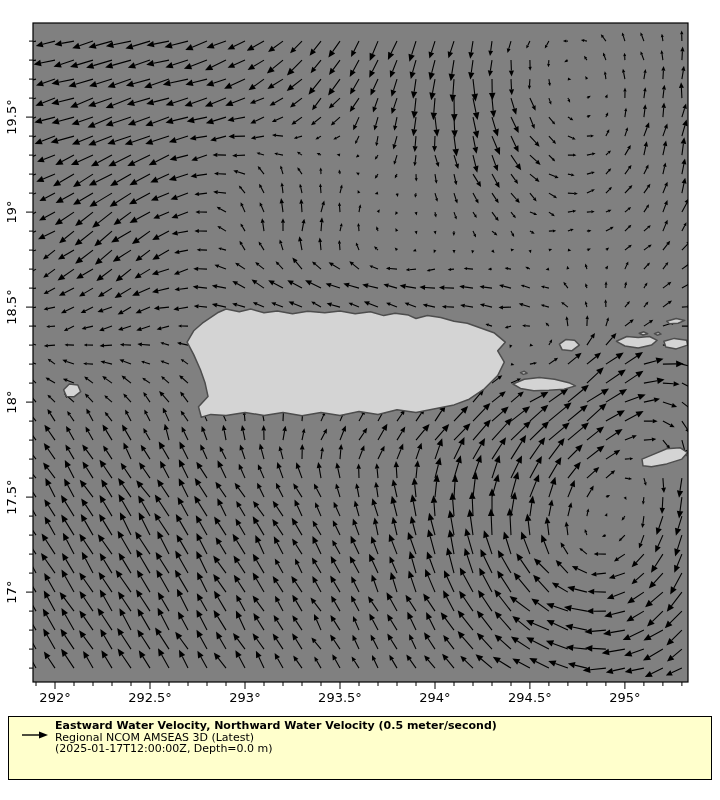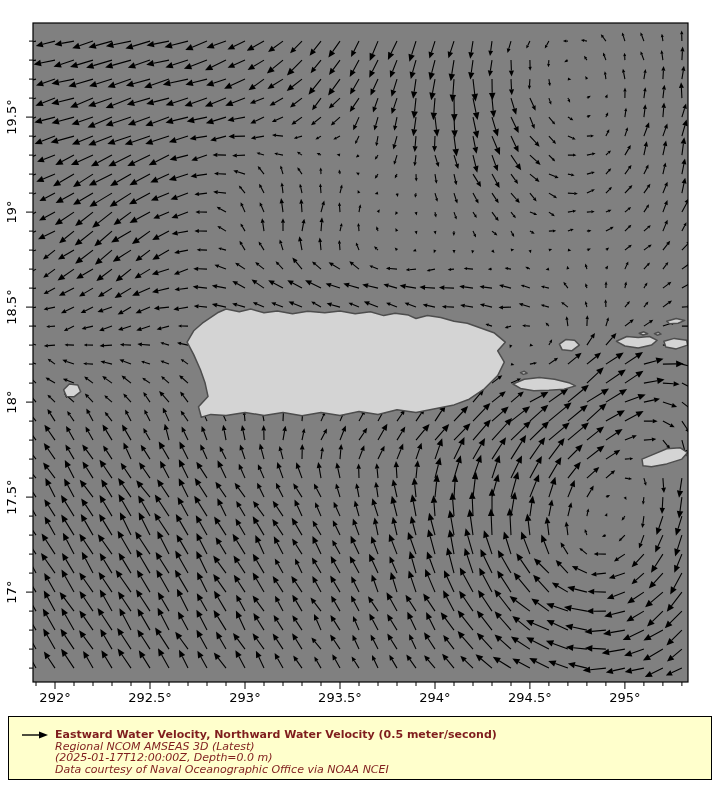--- a/index.html
+++ b/index.html
@@ -3,23 +3,23 @@
 <meta charset="utf-8">
 <style>
   html,body{margin:0;padding:0;background:#ffffff;}
   body{width:720px;height:800px;position:relative;overflow:hidden;
        font-family:"DejaVu Sans","Liberation Sans",sans-serif;}
   .figure{position:absolute;left:0;top:0;width:720px;height:800px;}
   svg text{font-family:"DejaVu Sans","Liberation Sans",sans-serif;}
   .legend{position:absolute;left:8px;top:716px;width:702px;height:62px;
           border:1px solid #000;box-sizing:content-box;display:flex;align-items:flex-start;}
   .key-arrow{margin:13px 0 0 13px;flex:0 0 auto;}
-  .legend-text{margin-left:7px;padding-top:12px;color:#7f1d1d;}
+  .legend-text{margin-left:7px;padding-top:3px;color:#000000;}
   .legend-title{font-size:11px;font-weight:bold;line-height:11.6px;white-space:nowrap;}
-  .legend-line{font-size:11px;line-height:11.6px;white-space:nowrap;font-style:italic;}
+  .legend-line{font-size:11px;line-height:11.6px;white-space:nowrap;}
 </style>
 </head>
 <body>
 
 <div class="figure">
   <svg width="720" height="800" viewBox="0 0 720 800">
       <rect x="0" y="0" width="720" height="800" fill="#ffffff"></rect>
       <defs>
         <clipPath id="plotclip">
           <rect x="33" y="23" width="655" height="659"></rect>
@@ -66,16 +66,15 @@
     </svg>
   <div class="legend" style="background: rgb(255, 255, 204); border-color: rgb(0, 0, 0);">
     <svg class="key-arrow" width="26" height="10" viewBox="0 0 26 10">
       <line x1="0" y1="5" x2="18" y2="5" stroke="#000" stroke-width="1.4"></line>
       <polygon points="17,1.6 26,5 17,8.4" fill="#000"></polygon>
     </svg>
     <div class="legend-text">
       <div class="legend-title">Eastward Water Velocity, Northward Water Velocity (0.5 meter/second)</div>
       <div class="legend-line">Regional NCOM AMSEAS 3D (Latest)</div>
       <div class="legend-line">(2025-01-17T12:00:00Z, Depth=0.0 m)</div>
-      <div class="legend-line">Data courtesy of Naval Oceanographic Office via NOAA NCEI</div>
     </div>
   </div>
 </div>
 
 </body></html>

